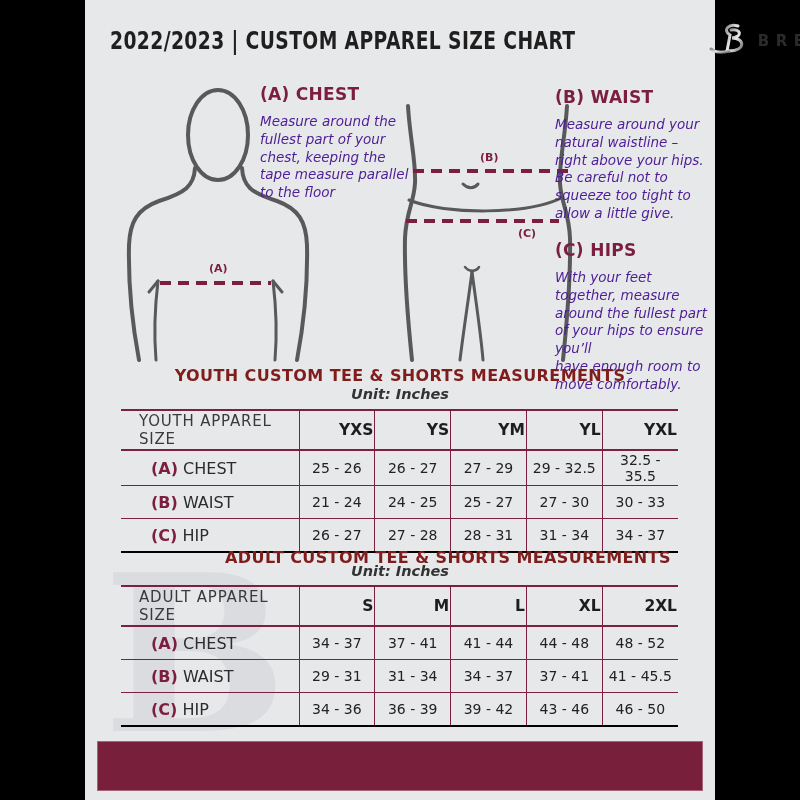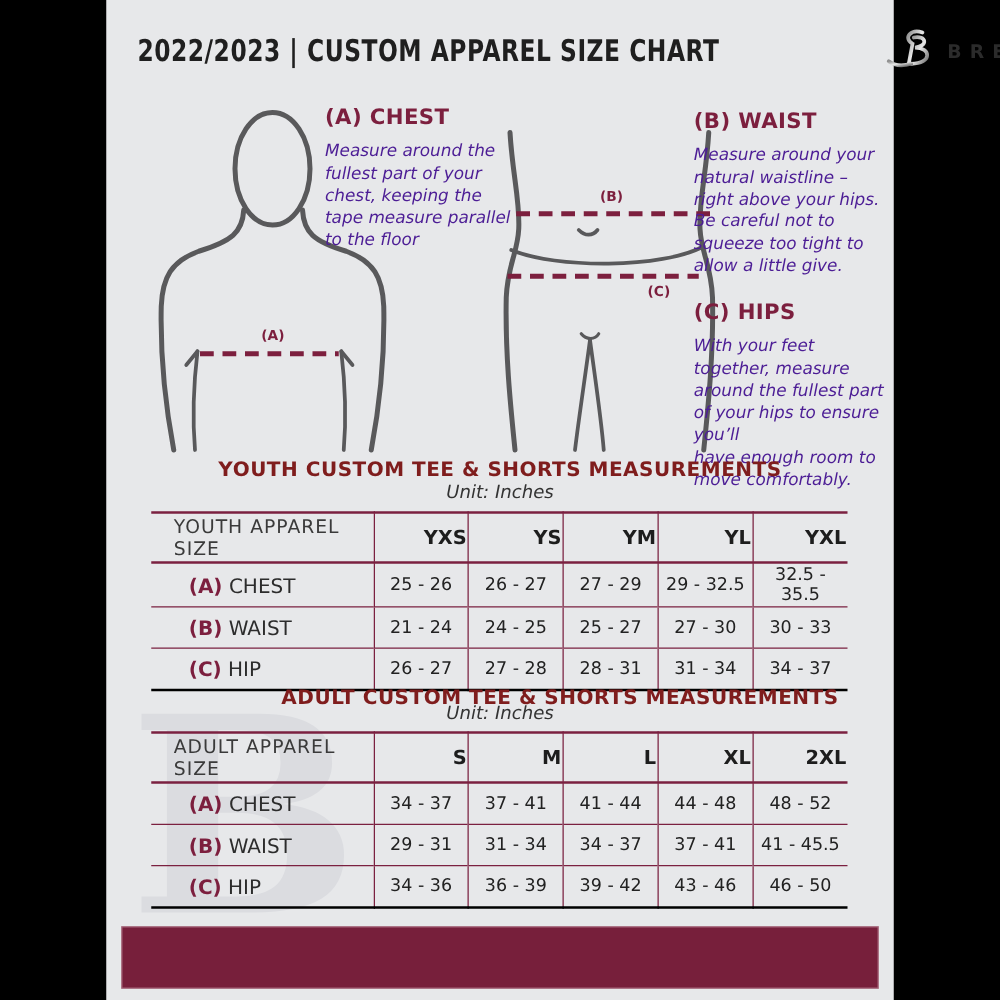--- a/index.html
+++ b/index.html
@@ -39,21 +39,21 @@
   #guide-hips {left:470px;top:221px;width:160px;margin-top:19px;}
   .fig-label{position:absolute;font-size:11px;font-weight:bold;color:#7C1F3E;}
   #label-a{left:124px;top:262px;}
   #label-b{left:395px;top:151px;}
   #label-c{left:433px;top:227px;}
   .figures{position:absolute;left:0;top:0;width:630px;height:400px;pointer-events:none;}
   
   .table-title{position:absolute;left:0;width:100%;text-align:center;
     font-size:16px;font-weight:bold;color:#7f1d1d;letter-spacing:0.4px;}
   .table-unit{position:absolute;left:0;width:100%;text-align:center;
-    font-size:14.5px;font-style:italic;color:#333;}
+    font-size:14.5px;font-style:italic;color:#333;font-weight:bold;}
   #youth-title{top:366px;} #youth-unit{top:386px;} #youth-table{top:409px;}
   #adult-title{top:548px;margin-left:48px;} #adult-unit{top:563px;} #adult-table{top:585px;}
   table.size-table{
     position:absolute;left:36px;width:557px;table-layout:fixed;
     border-collapse:collapse;
     border-top:2px solid #7B2040;border-bottom:2px solid #000000;
   }
   .size-table thead tr{border-bottom:2px solid #7B2040;}
   .size-table tbody tr{border-bottom:1px solid #7B2040;}
   .size-table tbody tr:last-child{border-bottom:none;}

